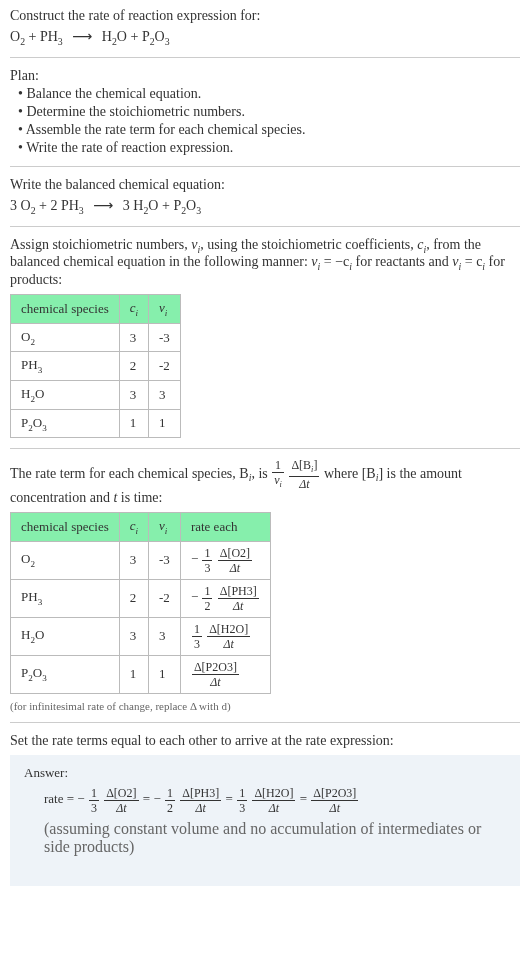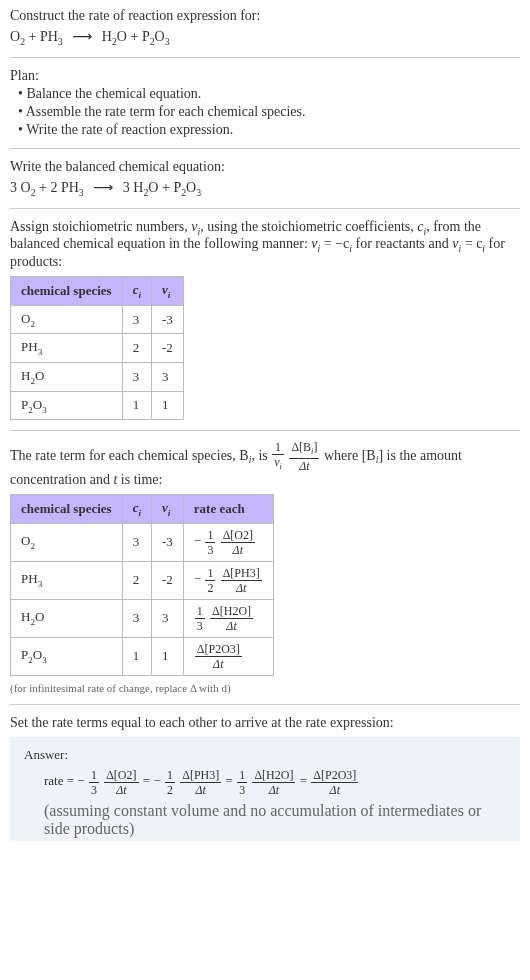--- a/index.html
+++ b/index.html
@@ -39,22 +39,21 @@
   margin: 6px 0;
 }
 td, th {
   border: 1px solid #bbb;
   padding: 5px 10px;
   font-weight: normal;
   text-align: left;
   font-size: 13px;
 }
 th {
-  background: #c4b5fd;
-  font-weight: bold;
+  background: #86efac;
 }
 .frac {
   display: inline-block;
   text-align: center;
   vertical-align: middle;
   font-size: 12px;
   line-height: 1;
   margin: 0 1px;
 }
 .frac .num {
@@ -66,21 +65,21 @@
   display: block;
   padding: 1px 2px 0 2px;
 }
 .small-note {
   font-size: 11px;
   color: #666;
   margin-top: 4px;
 }
 .answer-box {
   background: #eef3f8;
-  padding: 10px 14px 3px 14px;
+  padding: 10px 14px 30px 14px;
   margin-top: 6px;
 }
 .answer-box .label {
   font-size: 13px;
   margin-bottom: 6px;
 }
 .answer-box .rate-line {
   font-size: 13px;
   margin-left: 20px;
 }
@@ -111,20 +110,21 @@
     <span> + </span>
     <span><span>P</span><span class="sub">2</span><span>O</span><span class="sub">3</span></span>
   </div>
 </div>
 
 <hr>
 
 <div class="section">
   <div>Plan:</div>
   <div class="plan-item">• Balance the chemical equation.</div>
+  <div class="plan-item">• Determine the stoichiometric numbers.</div>
   <div class="plan-item">• Assemble the rate term for each chemical species.</div>
   <div class="plan-item">• Write the rate of reaction expression.</div>
 </div>
 
 <hr>
 
 <div class="section">
   <div>Write the balanced chemical equation:</div>
   <div class="equation">
     <span>3</span> <span>O</span><span class="sub">2</span>

